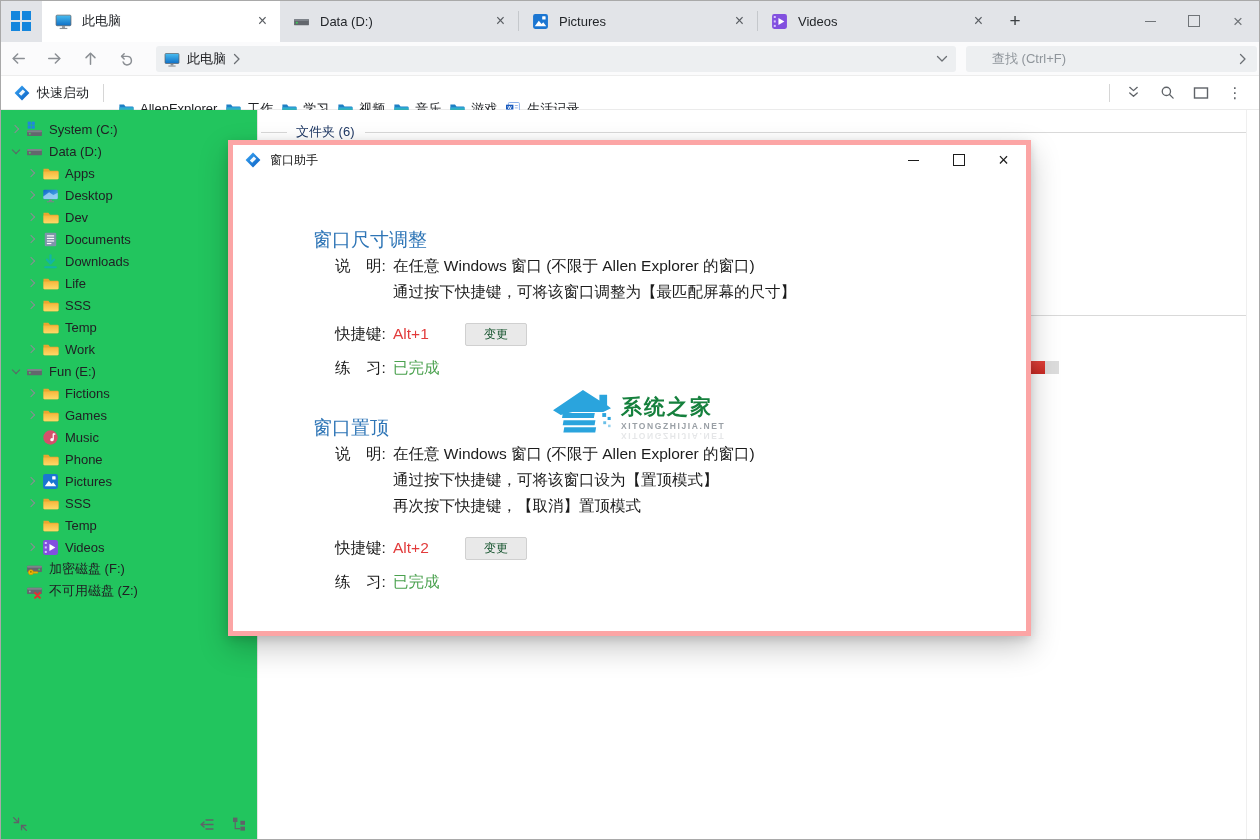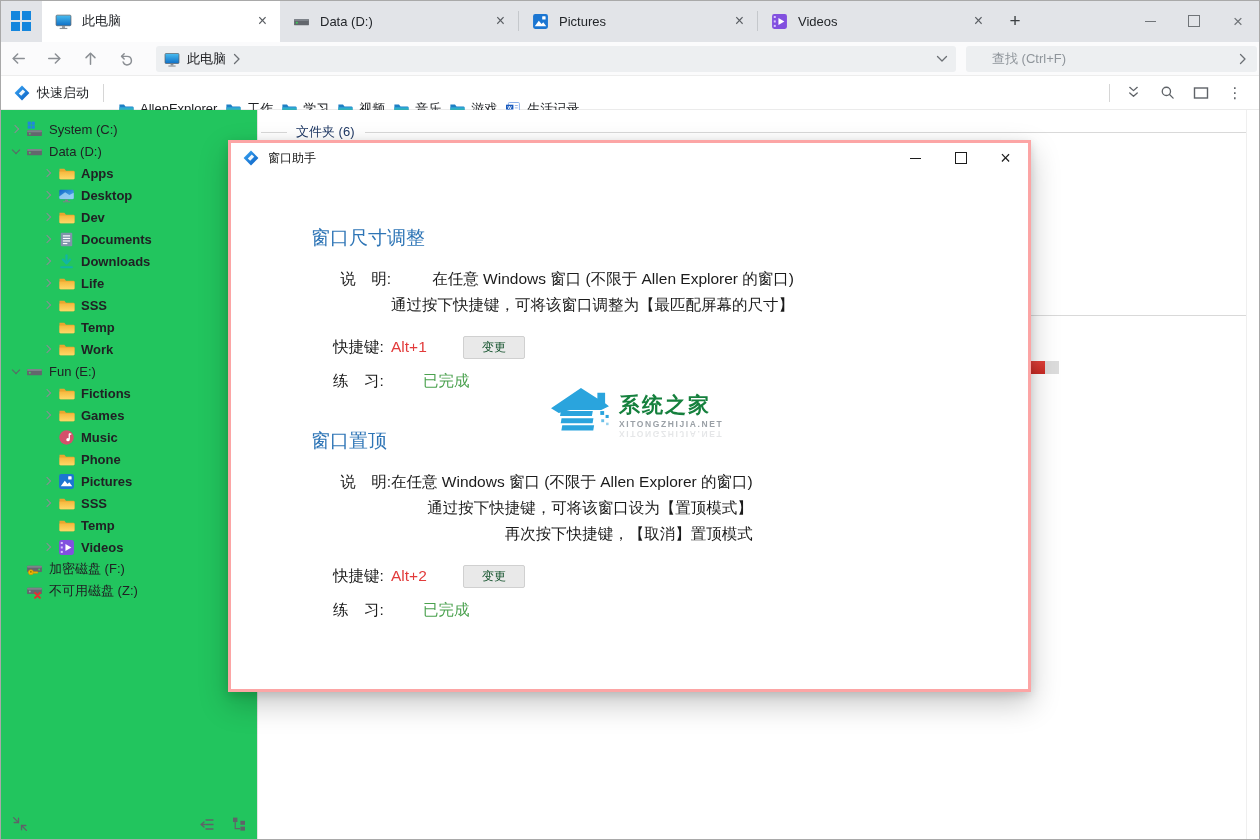--- a/index.html
+++ b/index.html
@@ -47,56 +47,56 @@
   .qtools .vsep{margin-right:6px;}
   .qtool{width:34px;height:28px;display:flex;align-items:center;justify-content:center;color:#5f6368;}
   .qtool.kebab{font-size:15px;letter-spacing:0;}
 
   
   .main{position:absolute;top:110px;left:0;right:0;bottom:0;display:flex;}
   .sidebar{width:258px;flex:none;border-right:1px solid #e4e4e4;position:relative;box-sizing:border-box;background:#22c55e;}
   .tree{padding-top:8px;font-size:13px;color:#202124;}
   .trow{height:22px;display:flex;align-items:center;cursor:default;white-space:nowrap;}
   .trow.l0{padding-left:8px;}
-  .trow.l1{padding-left:40px;font-weight:bold;}
+  .trow.l1{padding-left:24px;}
   .chevbox{width:16px;height:16px;flex:none;display:flex;align-items:center;justify-content:center;}
   .chev{width:5px;height:5px;border-right:1.4px solid #8b8f94;border-bottom:1.4px solid #8b8f94;transform:rotate(-45deg);margin-left:-2px;}
   .chev.down{transform:rotate(45deg);border-color:#5f6368;margin-left:0;margin-top:-2px;}
   .trow .ticon{width:17px;height:17px;margin:0 6px 0 2px;flex:none;display:inline-flex;}
   .sbfoot-l{position:absolute;bottom:7px;left:10px;display:flex;}
   .sbfoot-r{position:absolute;bottom:7px;left:196px;display:flex;gap:13px;}
   .sbfoot-btn{width:20px;height:18px;display:flex;align-items:center;justify-content:center;color:#5f6368;}
 
   .content{flex:1;position:relative;background:#fff;}
   .grouphdr{position:absolute;top:13px;left:3px;right:13px;display:flex;align-items:center;color:#1f3864;font-size:13px;}
   .grouphdr .dash{width:26px;height:1px;background:#d9d9d9;margin-right:9px;}
   .grouphdr .hline{flex:1;height:1px;background:#d9d9d9;margin-left:10px;}
   .grpline2{position:absolute;top:205px;left:440px;right:13px;height:1px;background:#d9d9d9;}
   .capbar{position:absolute;top:251px;left:721px;width:80px;height:13px;background:#dcdcdc;}
   .capbar .fill{position:absolute;left:0;top:0;bottom:0;width:66px;background:linear-gradient(180deg,#e0403a,#c92a24);}
   .scrolline{position:absolute;top:0;bottom:0;right:13px;width:1px;background:#efefef;}
 
   
-  .dialog{position:absolute;left:228px;top:140px;width:803px;height:552px;background:#fff;border:3px solid #fca5a5;
+  .dialog{position:absolute;left:228px;top:140px;width:803px;height:496px;background:#fff;border:5px solid #fca5a5;
           box-shadow:0 12px 28px rgba(0,0,0,.22),0 3px 9px rgba(0,0,0,.13);z-index:20;box-sizing:border-box;}
   .dtitle{height:30px;display:flex;align-items:center;padding-left:12px;font-size:12px;color:#151515;}
   .dtitle .ticon{width:16px;height:16px;display:inline-flex;margin-right:9px;}
   .dwincontrols{margin-left:auto;display:flex;height:30px;}
   .dwc{width:45px;display:flex;align-items:center;justify-content:center;color:#1c1c1c;}
   .dwc .minline{width:11px;height:1px;background:#1c1c1c;}
   .dwc .maxbox{width:10px;height:10px;border:1px solid #1c1c1c;}
   .dwc.close{font-size:18px;line-height:1;font-weight:400;}
   .dbody{position:relative;height:520px;font-size:15.5px;color:#1b1b1b;}
   .dh{margin:0;padding:0;font-weight:400;font-size:19px;color:#2e75b6;margin-left:80px;line-height:26px;}
   .dh.first{padding-top:52px;}
   .dh.second{padding-top:34px;}
   .drow{display:flex;margin-left:102px;line-height:26px;}
-  .drow.desc{margin-top:15px;text-align:right;}
+  .drow.desc{margin-top:0;}
   .drow.hot{margin-top:16px;align-items:center;height:26px;}
-  .drow.prac{margin-top:8px;gap:32px;}
+  .drow.prac{margin-top:8px;}
   .dlabel{width:58px;flex:none;}
   .dlines div{white-space:nowrap;}
   .hotkey{color:#e23b3b;width:72px;flex:none;}
   .chgbtn{width:62px;height:23px;font-size:12px;color:#14532d;background:#e9e9e9;border:1px solid #d0d0d0;border-radius:2px;
           font-family:inherit;display:flex;align-items:center;justify-content:center;}
   .done{color:#4aa14e;}
 
   
   .wm{position:absolute;left:318px;top:212px;display:flex;align-items:flex-start;gap:8px;z-index:1;}
   .wm-text{display:flex;flex-direction:column;margin-top:8px;}

